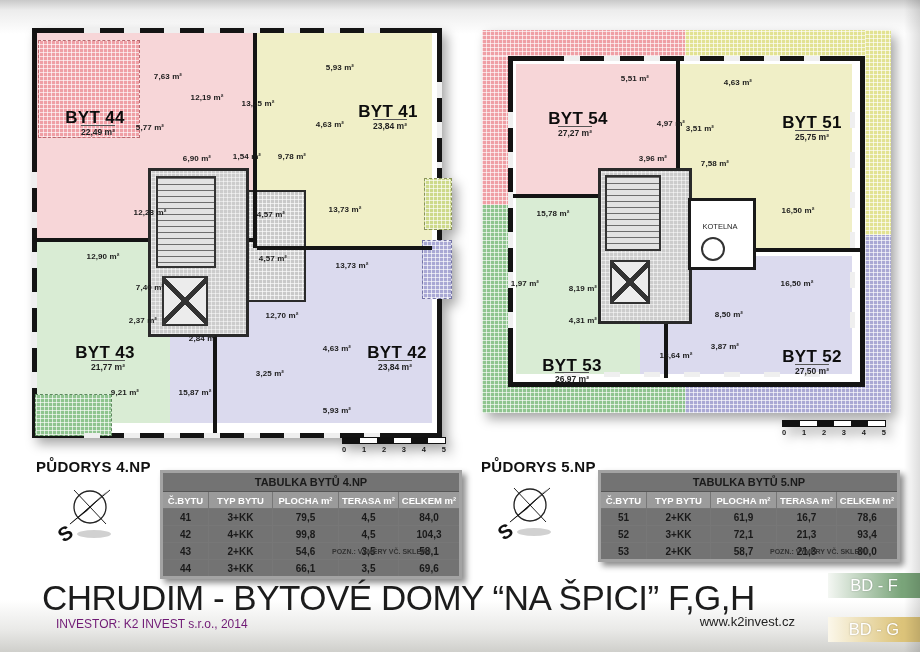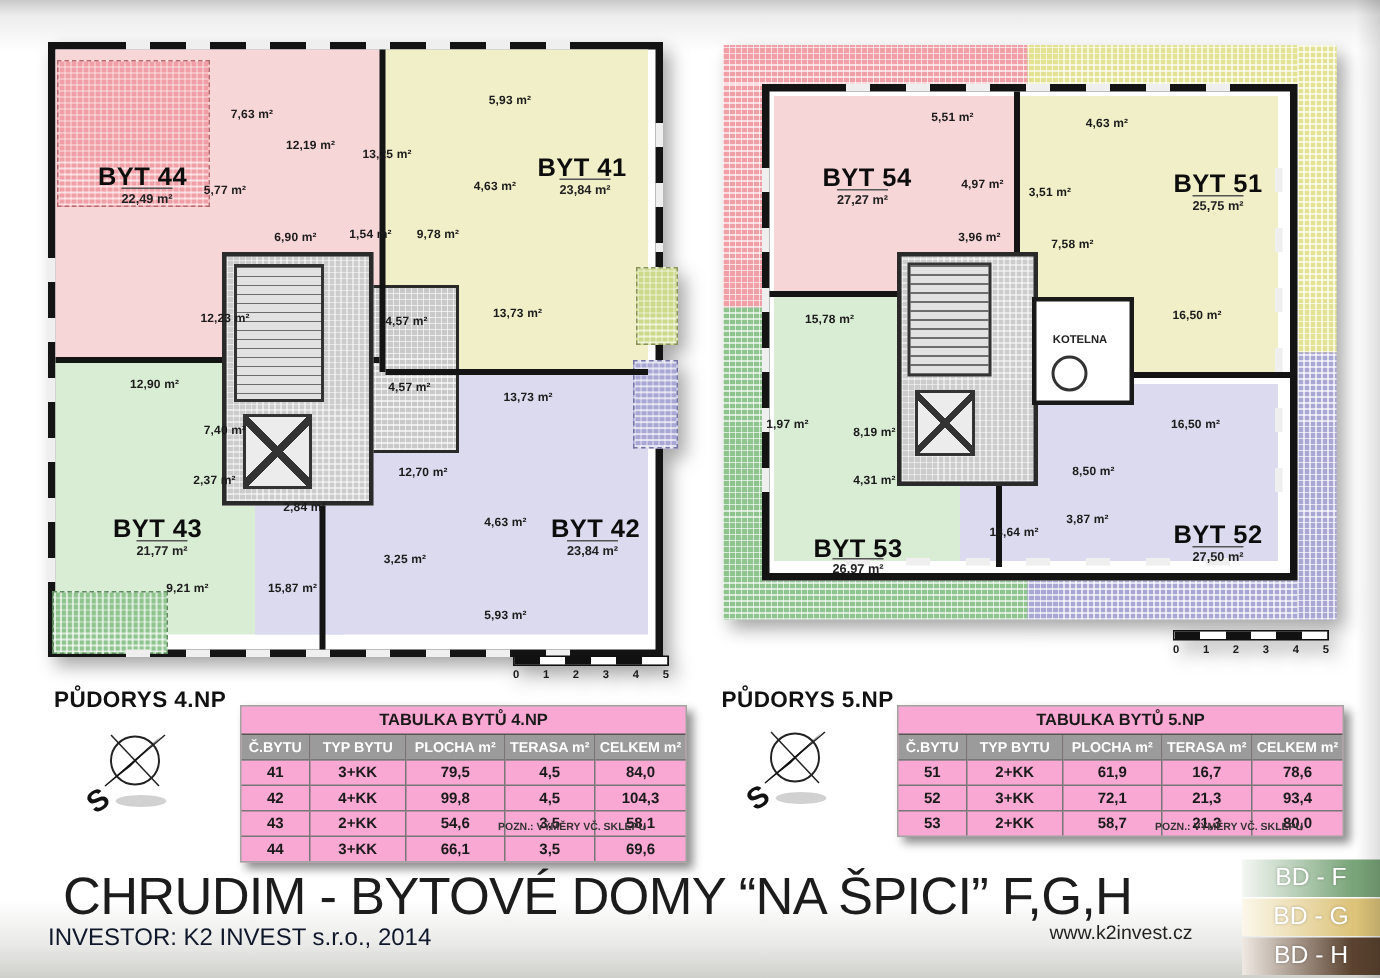--- a/index.html
+++ b/index.html
@@ -32,46 +32,46 @@
       linear-gradient(45deg,transparent 46%,#333 46% 54%,transparent 54%),
       linear-gradient(-45deg,transparent 46%,#333 46% 54%,transparent 54%),#ececec}
   .room{position:absolute;background:#fff;border:3px solid #1a1a1a}
   .boiler-circle{position:absolute;width:20px;height:20px;border:2px solid #333;border-radius:50%}
   .rl{position:absolute;font-size:8px;font-weight:600;color:#1b1b1b;white-space:nowrap;
       transform:translate(-50%,-50%);letter-spacing:.1px}
   .byt{position:absolute;font-size:17px;font-weight:bold;color:#0d0d0d;white-space:nowrap;
       transform:translate(-50%,-50%);letter-spacing:.3px}
   .byt-a{position:absolute;font-size:8.5px;font-weight:600;color:#222;white-space:nowrap;
       transform:translate(-50%,-50%);border-top:1px solid #555;padding-top:1px}
-  .kot{position:absolute;font-size:7.5px;font-weight:700;color:#222;transform:translate(-50%,-50%)}
+  .kot{position:absolute;font-size:7.5px;font-weight:400;color:#222;transform:translate(-50%,-50%)}
   
   .scalebar{position:absolute;width:104px}
   .scalebar .bar{height:5px;border:1px solid #111;
     background:repeating-linear-gradient(90deg,#111 0 17px,#fff 17px 34px)}
   .scalebar .nums{display:flex;justify-content:space-between;font-size:7.5px;font-weight:600;margin-top:1px}
   
   .plan-caption{position:absolute;font-size:15px;font-weight:600;color:#111;letter-spacing:.3px}
   .compass{position:absolute}
   
-  .aptable{position:absolute;width:296px;background:#f9a8d4;border:1px solid #a3a3a3;
+  .aptable{position:absolute;width:296px;background:#737373;border:3px solid #a3a3a3;
     box-shadow:4px 4px 6px rgba(0,0,0,.45);font-size:10px}
   .aptable .t-title{font-size:11px;font-weight:bold;text-align:center;padding:3px 0;border-bottom:1px solid #555}
   .aptable .row{display:grid;grid-template-columns:46px 64px 66px 60px 60px;text-align:center}
   .aptable .row > div{padding:2.5px 0;border-right:1px solid #777;border-bottom:1px solid #777;font-weight:bold}
   .aptable .row > div:last-child{border-right:none}
   .aptable .head > div{background:#9b9b9b;color:#fff;font-weight:bold;font-size:9.5px}
   .aptable .row:last-of-type > div{border-bottom:none}
   .tbl-note{position:absolute;font-size:7px;font-weight:600;color:#333;white-space:nowrap}
   
   .main-title{position:absolute;left:42px;top:578px;font-size:35px;color:#1c1c1c;
     white-space:nowrap;letter-spacing:-.5px}
-  .investor{position:absolute;left:32px;top:617px;font-size:16px;color:#0f172a}
+  .investor{position:absolute;left:56px;top:617px;font-size:12px;color:#701a75}
   .site-url{position:absolute;left:655px;top:614px;width:140px;text-align:right;font-size:13px;color:#222}
   .legend{position:absolute;left:828px;top:573px;width:92px}
-  .legend .bar{height:25px;margin-bottom:1px;display:flex;align-items:center;justify-content:center;
+  .legend .bar{height:25px;margin-bottom:19px;display:flex;align-items:center;justify-content:center;
     color:#fff;font-size:16.5px;font-weight:500;text-shadow:0 0 2px rgba(0,0,0,.25)}
   .legend .bar.f{background:linear-gradient(90deg,#f4f7f3 0%,#79a479 80%)}
   .legend .bar.g{background:linear-gradient(90deg,#fbf7ea 0%,#dcc379 80%)}
   .legend .bar.h{background:linear-gradient(90deg,#efe9e3 0%,#5a422f 80%)}
 </style>
 </head>
 <body>
 
 <div class="plan" style="left:30px;top:18px;width:425px;height:437px">
   <div class="bld" style="left:2px;top:10px;width:400px;height:400px"></div>
@@ -190,21 +190,21 @@
   <div class="byt-a" style="left:95px;top:104px">27,27 m²</div>
   <div class="byt" style="left:332px;top:95px">BYT 51</div>
   <div class="byt-a" style="left:332px;top:108px">25,75 m²</div>
   <div class="byt" style="left:92px;top:338px">BYT 53</div>
   <div class="byt-a" style="left:92px;top:350px">26,97 m²</div>
   <div class="byt" style="left:332px;top:329px">BYT 52</div>
   <div class="byt-a" style="left:332px;top:342px">27,50 m²</div>
 
   <span class="rl" style="left:155px;top:50px">5,51 m²</span>
   <span class="rl" style="left:258px;top:54px">4,63 m²</span>
-  <span class="rl" style="left:175px;top:95px">4,97 m²</span>
+  <span class="rl" style="left:191px;top:95px">4,97 m²</span>
   <span class="rl" style="left:173px;top:130px">3,96 m²</span>
   <span class="rl" style="left:220px;top:100px">3,51 m²</span>
   <span class="rl" style="left:235px;top:135px">7,58 m²</span>
   <span class="rl" style="left:73px;top:185px">15,78 m²</span>
   <span class="rl" style="left:318px;top:182px">16,50 m²</span>
   <span class="rl" style="left:45px;top:255px">1,97 m²</span>
   <span class="rl" style="left:103px;top:260px">8,19 m²</span>
   <span class="rl" style="left:103px;top:292px">4,31 m²</span>
   <span class="rl" style="left:317px;top:255px">16,50 m²</span>
   <span class="rl" style="left:249px;top:286px">8,50 m²</span>

